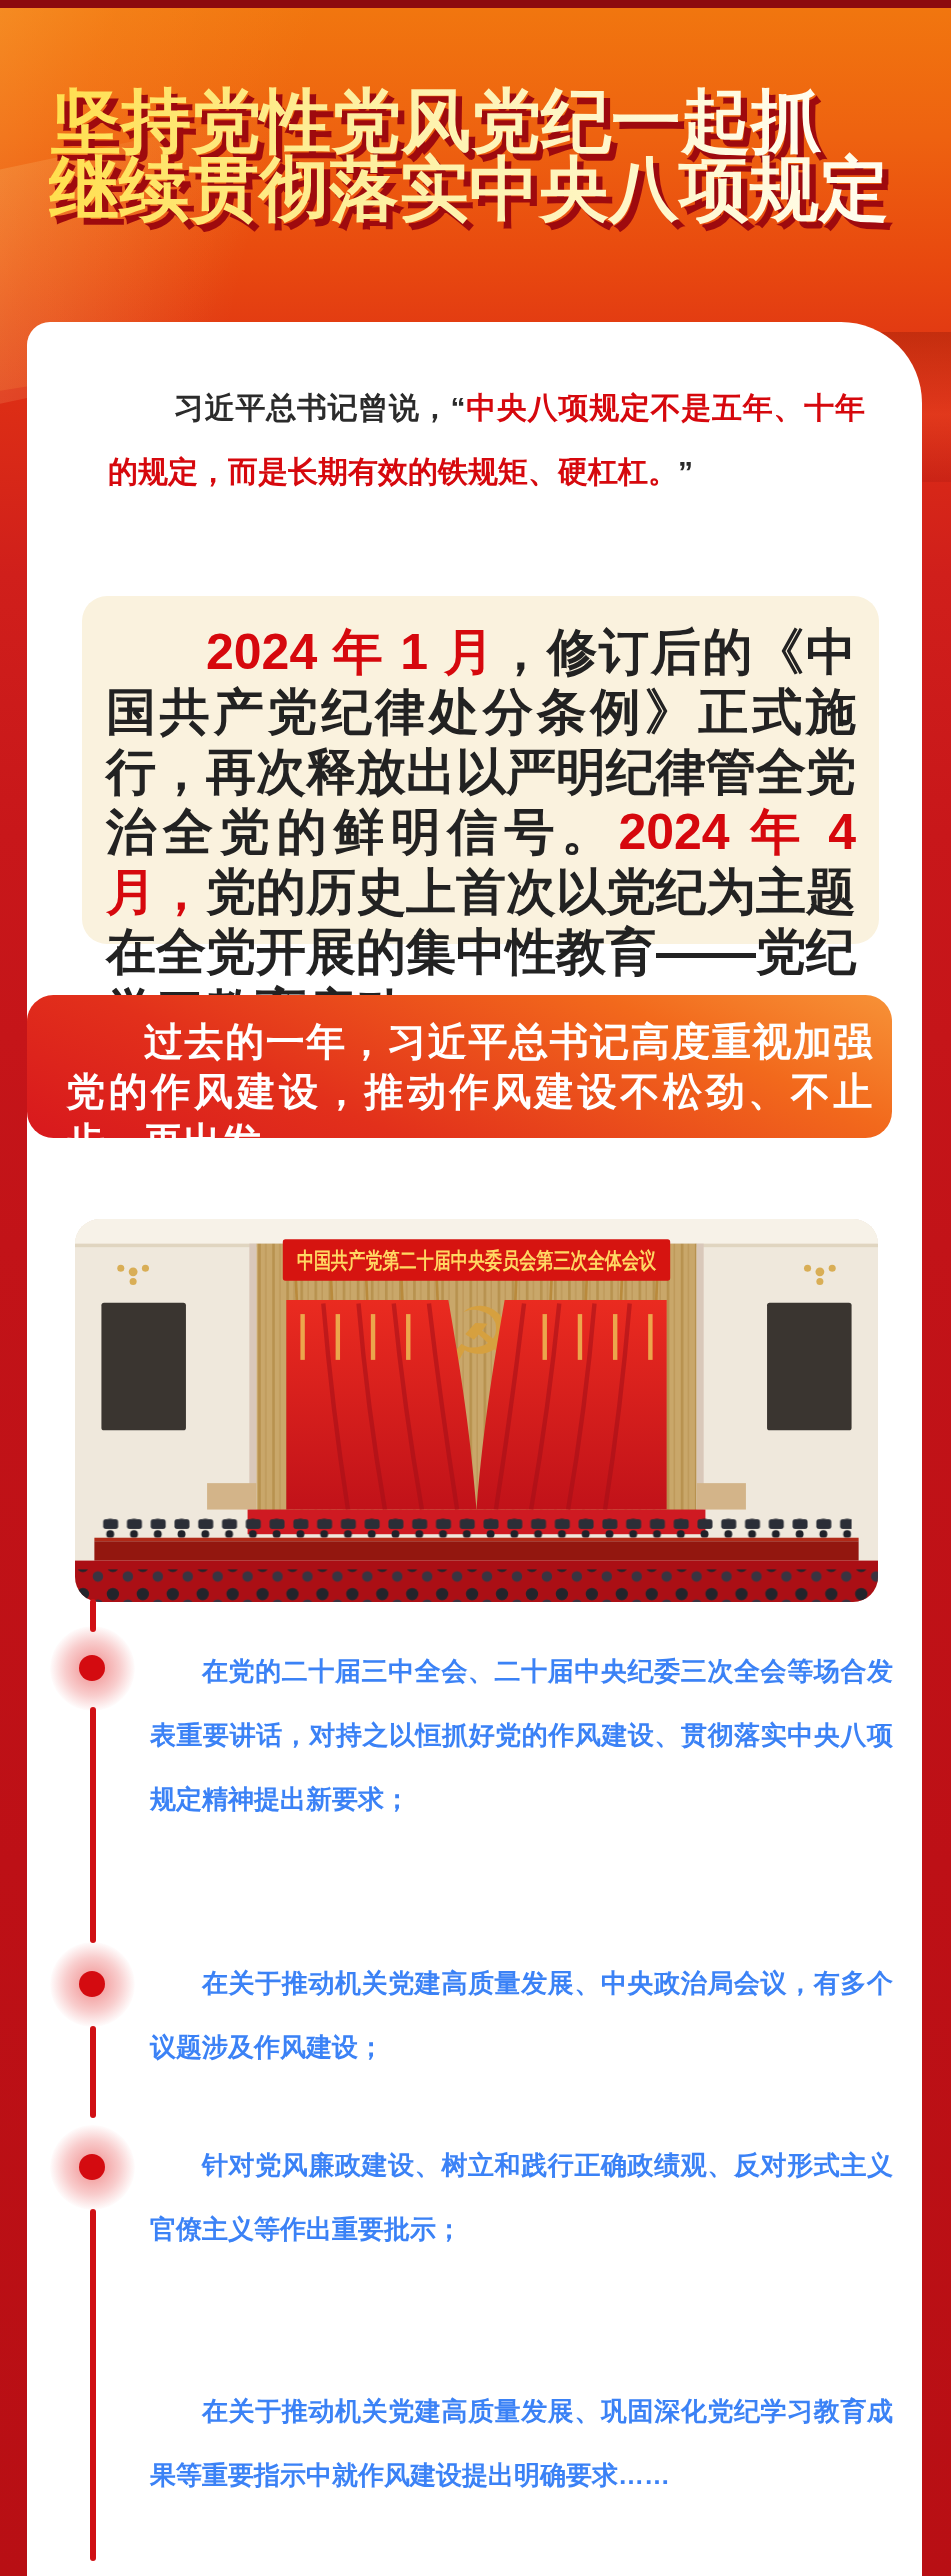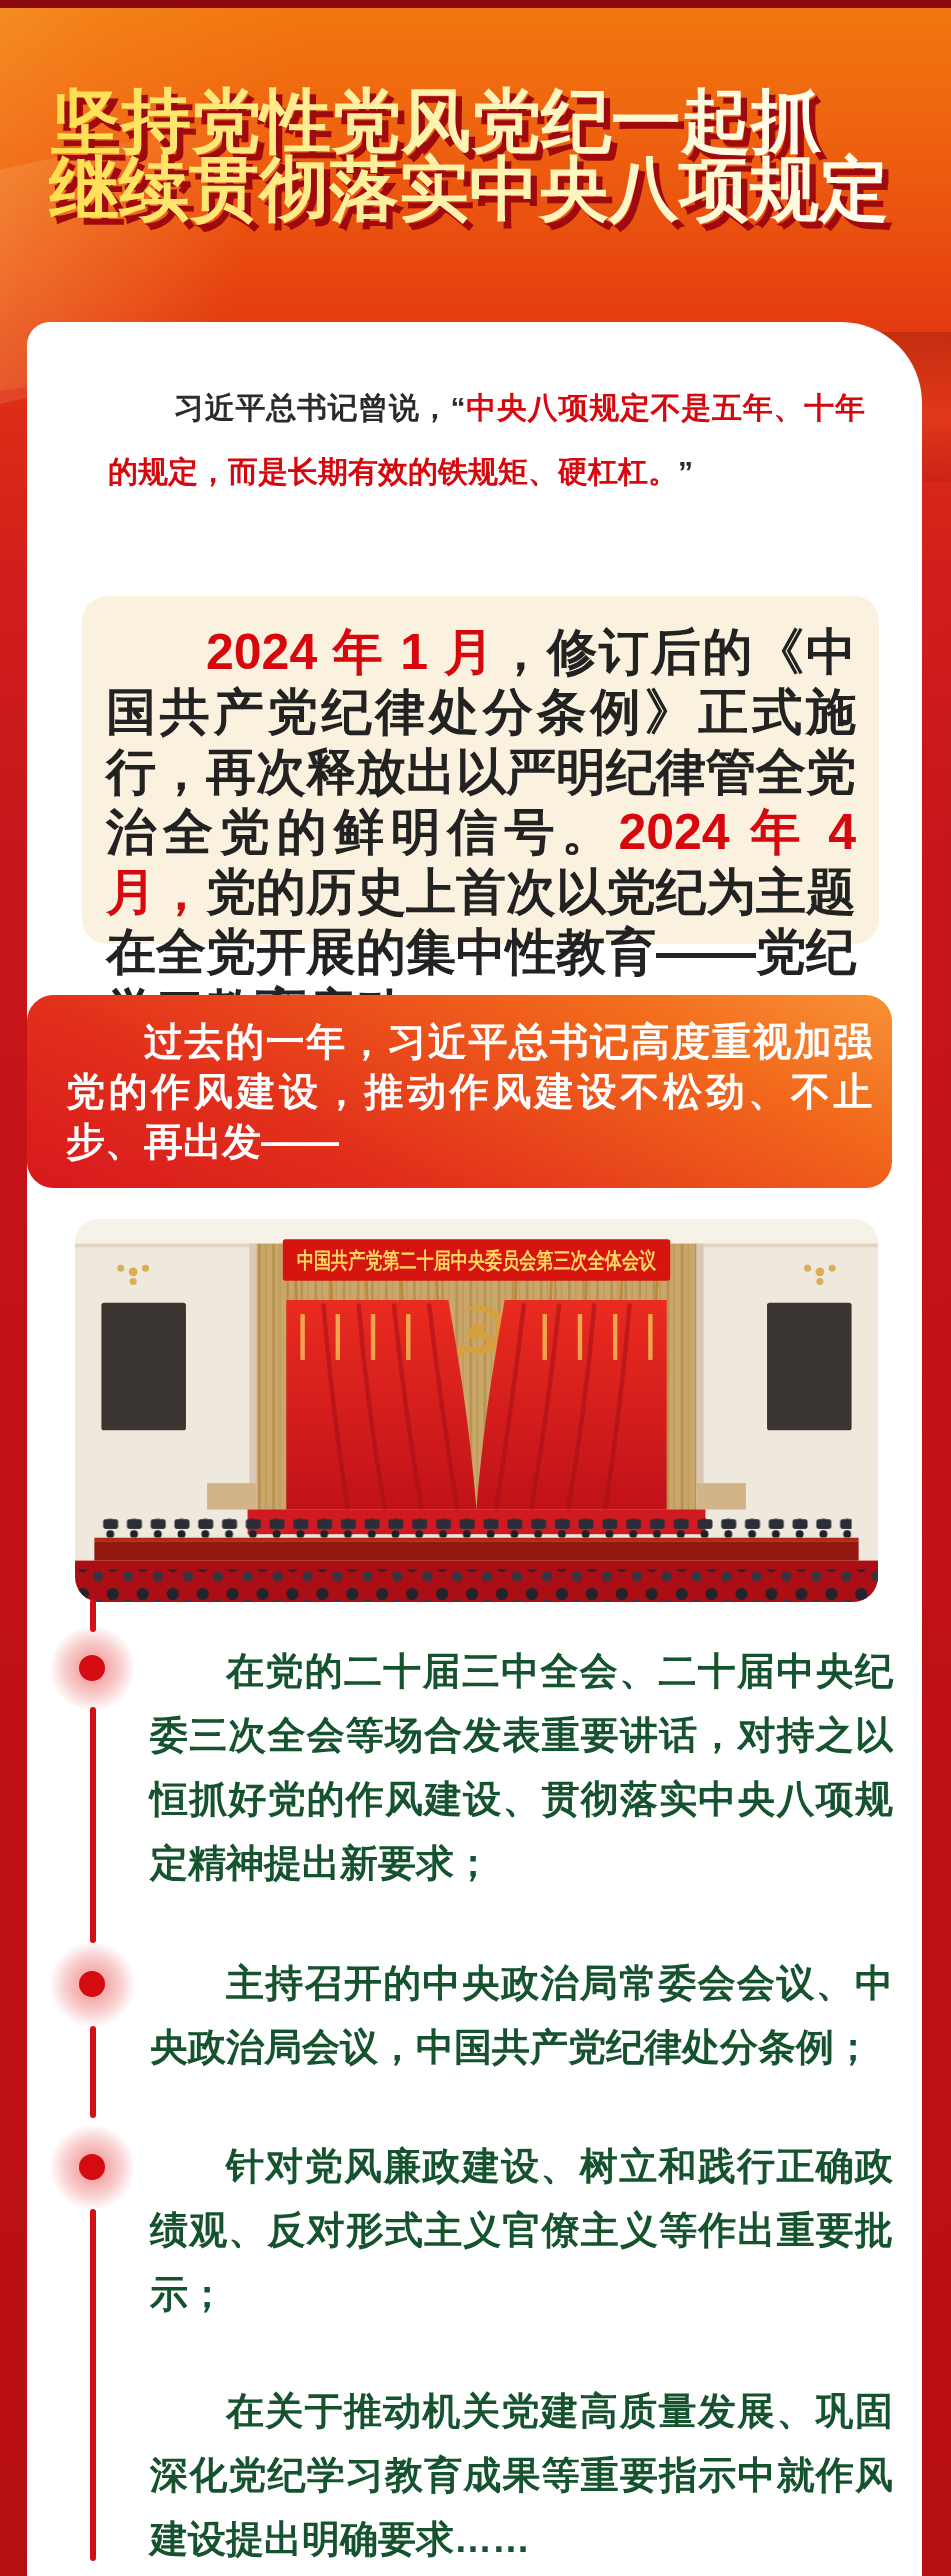--- a/index.html
+++ b/index.html
@@ -38,21 +38,21 @@
     font-size:30px;line-height:64px;font-weight:bold;color:#2b2b2b;
     text-align:justify;text-justify:inter-character;text-indent:2.2em;}
   .red{color:#d6080d;}
 
   .cream{position:absolute;left:55px;top:274px;width:797px;height:348px;
     background:#faf2de;border-radius:25px;box-sizing:border-box;}
   .cream p{margin:0;padding:25.5px 23px 0 24px;font-size:50px;line-height:60px;
     font-weight:bold;color:#222;text-align:justify;text-justify:inter-character;
     text-indent:2em;}
 
-  .banner{position:absolute;left:0;top:673px;width:865px;height:193px;
+  .banner{position:absolute;left:0;top:673px;width:865px;height:143px;
     border-radius:26.4px;box-sizing:border-box;
     background:linear-gradient(205deg,#f89a3c -5%,#f2691c 25%,#e2301b 68%,#d8181d 100%);}
   .banner p{margin:0;padding:22px 19.4px 0 39px;font-size:39px;line-height:50px;
     font-weight:bold;color:#ffffff;text-align:justify;text-justify:inter-character;
     text-indent:2em;}
 
   .photo{position:absolute;left:48px;top:897px;width:803px;height:383px;
     border-radius:25px;overflow:hidden;background:#efe8dc;}
   .photo svg{display:block;}
 
@@ -62,21 +62,21 @@
   .seg.g2{top:1385px;height:236px;}
   .seg.g3{top:1704px;height:92px;}
   .seg.g4{top:1887px;height:352px;}
   .glow{position:absolute;left:23px;width:85px;height:85px;border-radius:50%;
     background:radial-gradient(circle,rgba(225,25,25,.50) 0%,rgba(225,25,25,.22) 45%,rgba(225,25,25,0) 72%);}
   .glow.d1{top:1304px;} .glow.d2{top:1620px;} .glow.d3{top:1803px;}
   .dot{position:absolute;left:52px;width:26.4px;height:26.4px;border-radius:50%;background:#d40b10;}
   .dot.d1{top:1333px;} .dot.d2{top:1649px;} .dot.d3{top:1832px;}
 
   .bullet{position:absolute;left:123px;width:743px;margin:0;
-    font-size:38px;line-height:64px;font-weight:bold;color:#14532d;
+    font-size:26px;line-height:64px;font-weight:bold;color:#3b82f6;
     text-align:justify;text-justify:inter-character;text-indent:2em;}
   .bullet.b1{top:1317px;} .bullet.b2{top:1629px;} .bullet.b3{top:1812px;font-family:Liberation Serif, serif;} .bullet.b4{top:2057px;}
 </style>
 </head>
 <body>
 
 <div class="page">
 
   <div class="streak s1"></div>
   <div class="streak s2"></div>
@@ -212,19 +212,19 @@
     <div class="seg g3"></div>
     <div class="seg g4"></div>
     <div class="glow d1"></div>
     <div class="glow d2"></div>
     <div class="glow d3"></div>
     <div class="dot d1"></div>
     <div class="dot d2"></div>
     <div class="dot d3"></div>
 
     <p class="bullet b1">在党的二十届三中全会、二十届中央纪委三次全会等场合发表重要讲话，对持之以恒抓好党的作风建设、贯彻落实中央八项规定精神提出新要求；</p>
-    <p class="bullet b2">主持召开的中央政治局常委会会议、中央政治局会议，中国共产党纪律处分条例；</p>
+    <p class="bullet b2">在关于推动机关党建高质量发展、中央政治局会议，有多个议题涉及作风建设；</p>
     <p class="bullet b3">针对党风廉政建设、树立和践行正确政绩观、反对形式主义官僚主义等作出重要批示；</p>
     <p class="bullet b4">在关于推动机关党建高质量发展、巩固深化党纪学习教育成果等重要指示中就作风建设提出明确要求……</p>
 
   </div>
 </div>
 
 
 </body></html>

